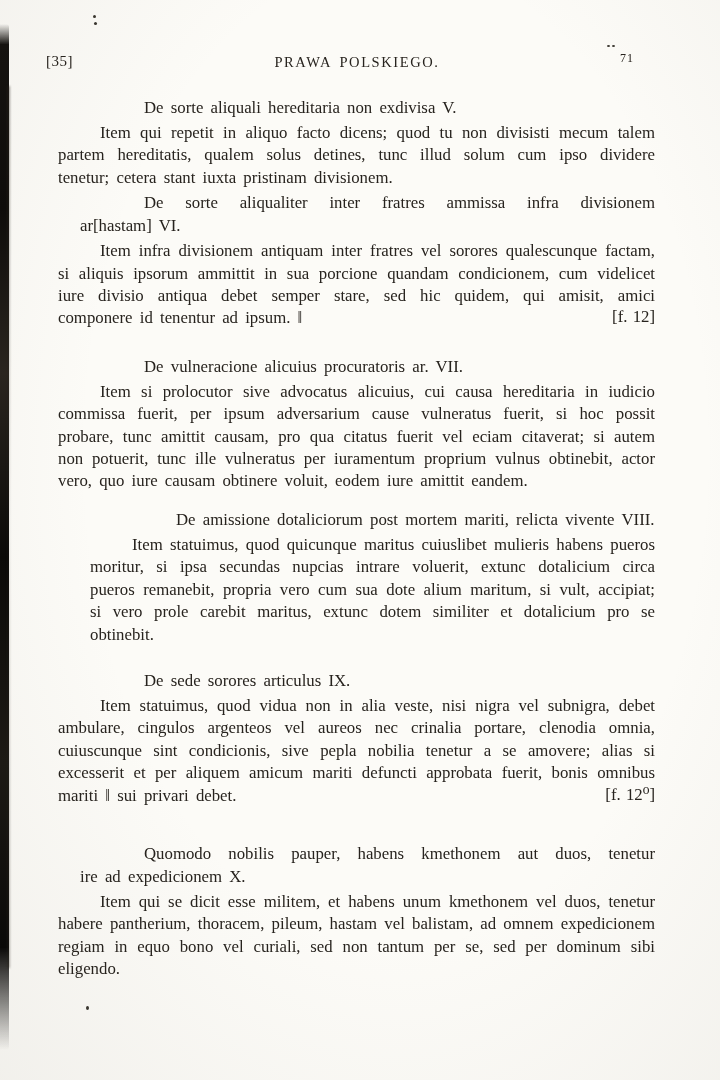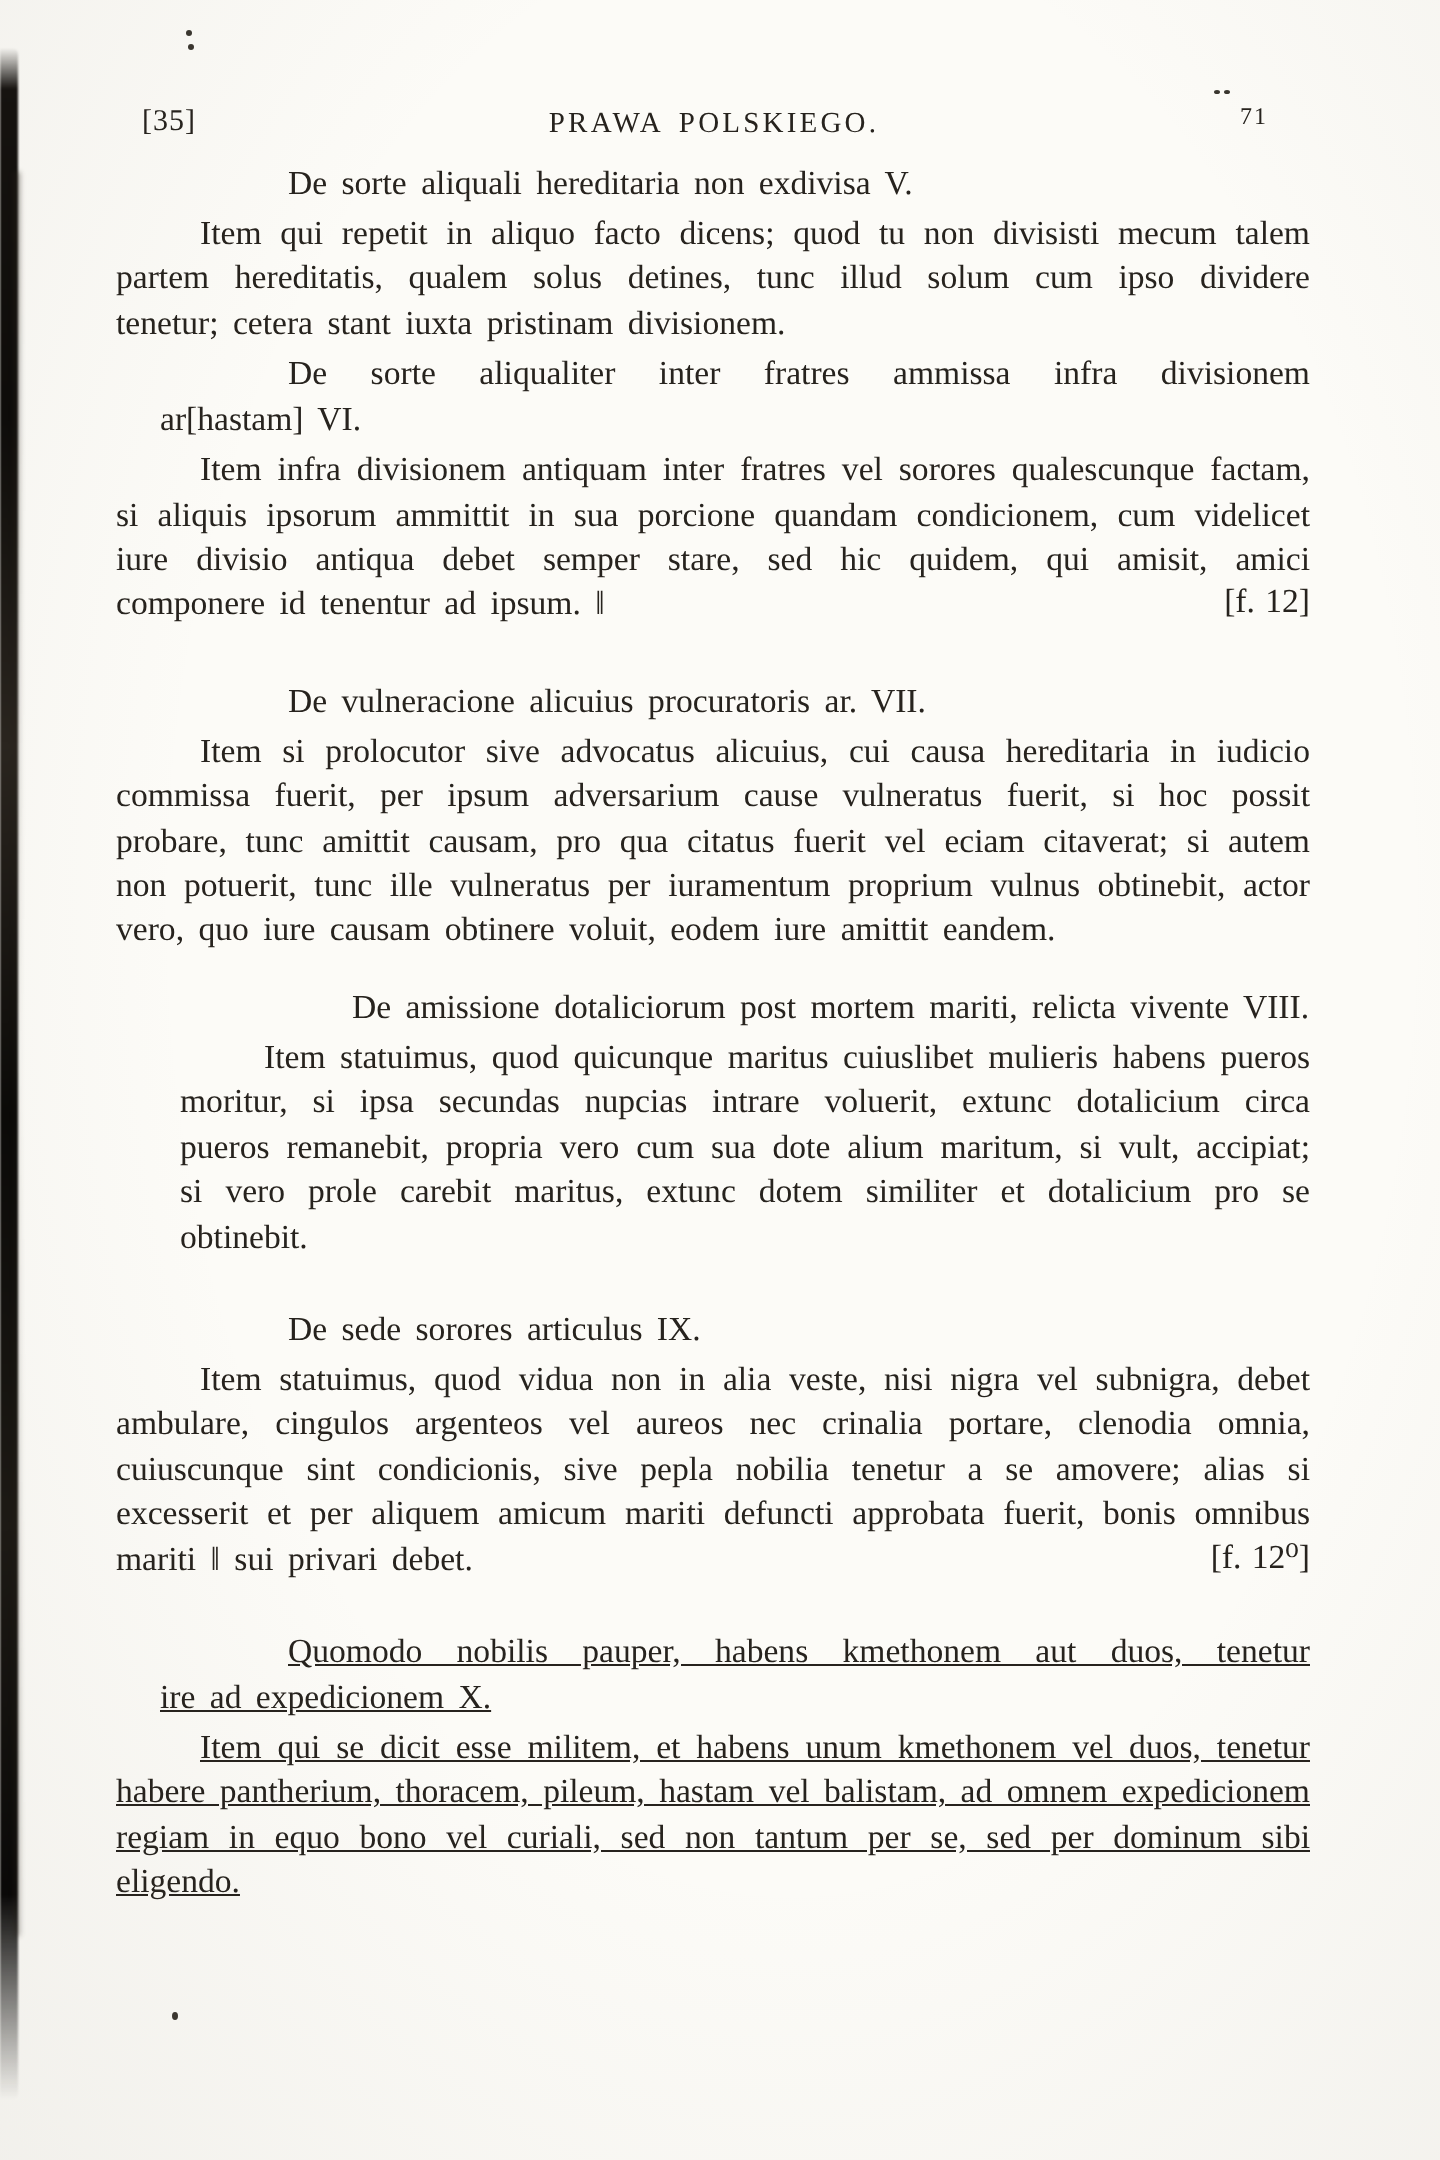--- a/index.html
+++ b/index.html
@@ -31,36 +31,36 @@
     border-radius:0 3px 3px 0;
   }
   .gutter::after{
     content:"";position:absolute;left:7px;top:6%;width:3px;height:86%;
     background:linear-gradient(180deg, rgba(40,34,26,0.45), rgba(40,34,26,0.08), rgba(40,34,26,0.35));
     filter:blur(1.2px);
   }
   .speck{position:absolute;background:#3a362f;border-radius:50%;}
 
   .header{position:relative;padding-top:53px;height:23px;font-size:15px;}
-  .h-left{position:absolute;left:71px;top:53px;letter-spacing:0.5px;}
+  .h-left{position:absolute;left:46px;top:53px;letter-spacing:0.5px;}
   .h-center{
     position:absolute;left:0;right:18px;top:54px;text-align:center;
     font-size:14.5px;letter-spacing:1.6px;word-spacing:3px;margin-left:12px;
   }
   .h-right{position:absolute;right:86px;top:51px;font-size:12px;letter-spacing:1px;}
 
   .content{position:relative;padding:0 65px 0 58px;font-size:16.8px;line-height:22.4px;}
 
   section{margin:0;}
-  section:nth-of-type(1){margin-top:4px;}
+  section:nth-of-type(1){margin-top:20px;}
   section:nth-of-type(2){margin-top:2px;}
   section:nth-of-type(3){margin-top:25px;}
   section:nth-of-type(4){margin-top:15px;margin-left:32px;}
   section:nth-of-type(5){margin-top:23px;}
-  section:nth-of-type(6){margin-top:23px;text-decoration:underline;}
+  section:nth-of-type(6){margin-top:35px;}
 
   .heading{margin:0 0 3px 22px;font-weight:normal;font-size:16.8px;line-height:23px;word-spacing:3px;}
   .heading-line{display:block;}
   .heading-line:first-child{text-indent:64px;}
   .heading-line.stretch{text-align:justify;text-align-last:justify;}
 
   .para{
     position:relative;margin:0;
     text-align:justify;text-indent:42px;word-spacing:3px;
   }

